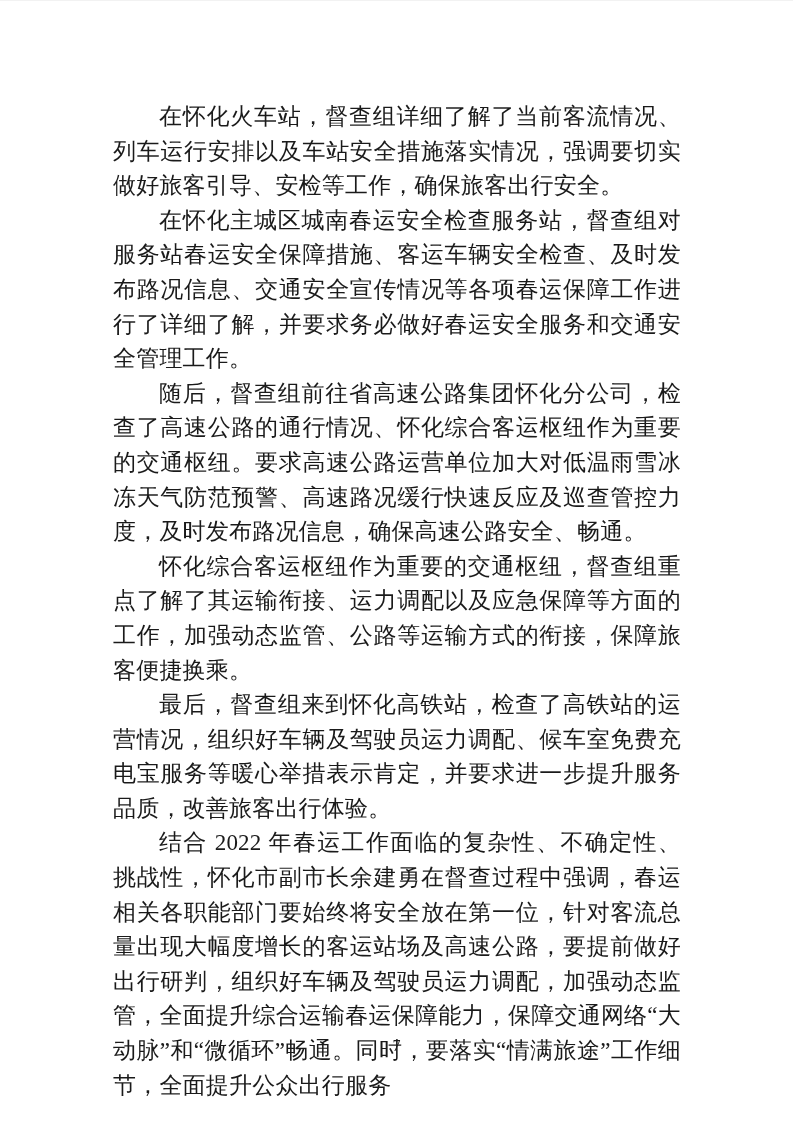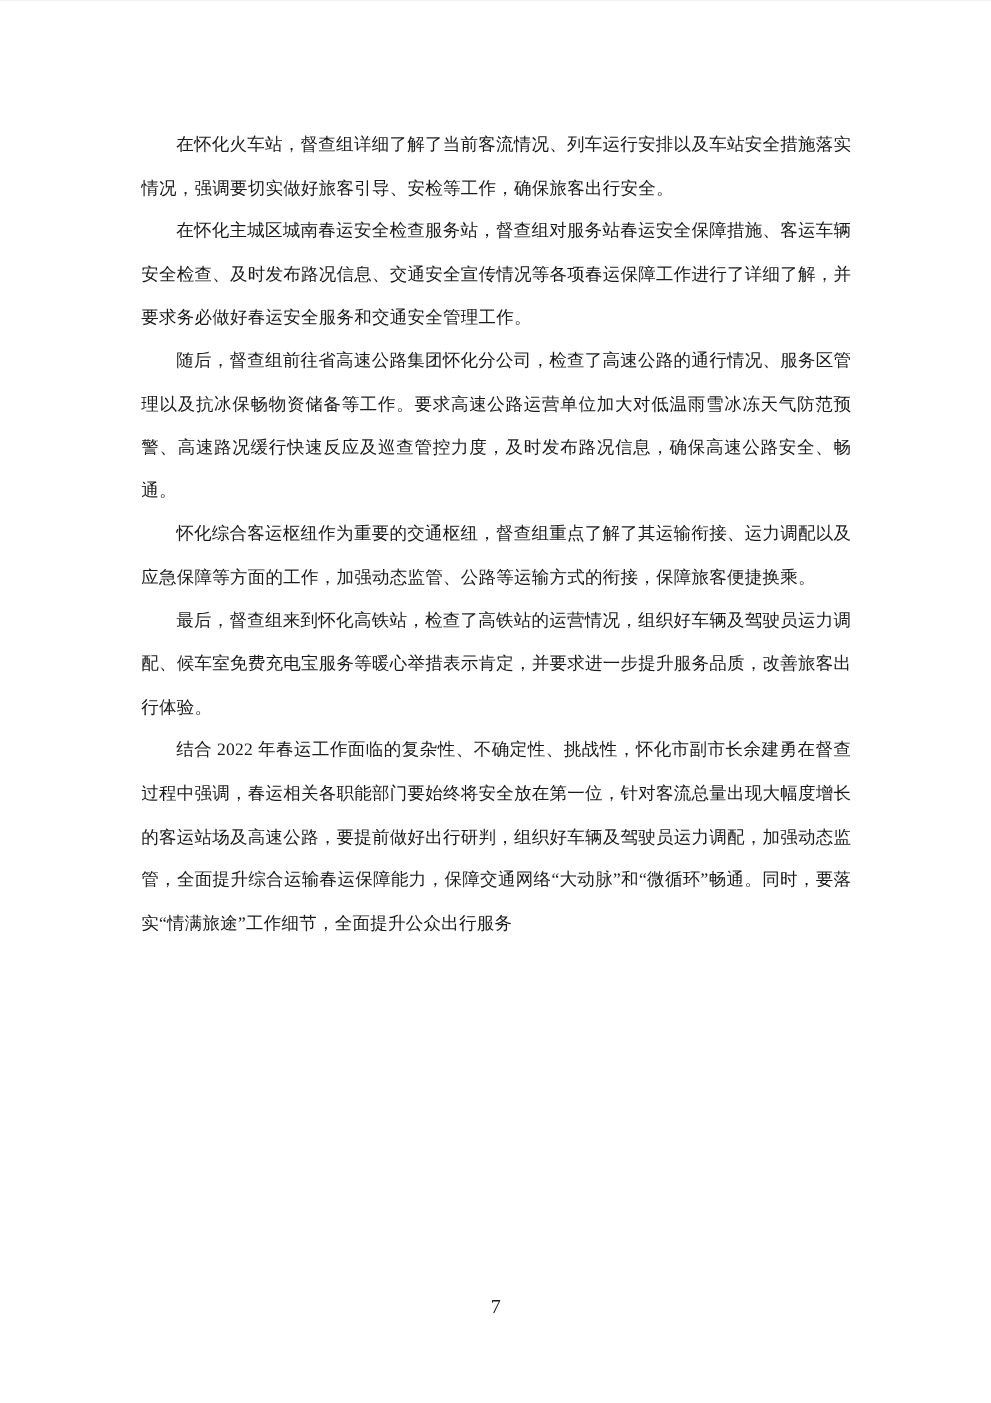--- a/index.html
+++ b/index.html
@@ -16,21 +16,21 @@
     font-family: "Liberation Serif", "DejaVu Serif", serif;
     color: #1a1a1a;
     border-top: 1px solid #f2f2f2;
     box-sizing: border-box;
   }
   .body-text {
     position: absolute;
     left: 113px;
     top: 99px;
     width: 568px;
-    font-size: 14px;
+    font-size: 23px;
     line-height: 34.6px;
     text-align: justify;
     letter-spacing: 0.2px;
   }
   .para {
     margin: 0;
     padding: 0;
     text-indent: 2em;
   }
   .footer {
@@ -46,21 +46,21 @@
     font-family: "Liberation Serif", "DejaVu Serif", serif;
   }
 </style>
 </head>
 <body>
 
 <div class="page">
   <main class="body-text">
     <p class="para">在怀化火车站，督查组详细了解了当前客流情况、列车运行安排以及车站安全措施落实情况，强调要切实做好旅客引导、安检等工作，确保旅客出行安全。</p>
     <p class="para">在怀化主城区城南春运安全检查服务站，督查组对服务站春运安全保障措施、客运车辆安全检查、及时发布路况信息、交通安全宣传情况等各项春运保障工作进行了详细了解，并要求务必做好春运安全服务和交通安全管理工作。</p>
-    <p class="para">随后，督查组前往省高速公路集团怀化分公司，检查了高速公路的通行情况、服务区管理以及抗冰保畅物资储备等工作。要求高速公路运营单位加大对低温雨雪冰冻天气防范预警、高速路况缓行快速反应及巡查管控力度，及时发布路况信息，确保高速公路安全、畅通。</p>
+    <p class="para">随后，督查组前往省高速公路集团怀化分公司，检查了高速公路的通行情况、怀化综合客运枢纽作为重要的交通枢纽。要求高速公路运营单位加大对低温雨雪冰冻天气防范预警、高速路况缓行快速反应及巡查管控力度，及时发布路况信息，确保高速公路安全、畅通。</p>
     <p class="para">怀化综合客运枢纽作为重要的交通枢纽，督查组重点了解了其运输衔接、运力调配以及应急保障等方面的工作，加强动态监管、公路等运输方式的衔接，保障旅客便捷换乘。</p>
     <p class="para">最后，督查组来到怀化高铁站，检查了高铁站的运营情况，组织好车辆及驾驶员运力调配、候车室免费充电宝服务等暖心举措表示肯定，并要求进一步提升服务品质，改善旅客出行体验。</p>
     <p class="para">结合 2022 年春运工作面临的复杂性、不确定性、挑战性，怀化市副市长余建勇在督查过程中强调，春运相关各职能部门要始终将安全放在第一位，针对客流总量出现大幅度增长的客运站场及高速公路，要提前做好出行研判，组织好车辆及驾驶员运力调配，加强动态监管，全面提升综合运输春运保障能力，保障交通网络“大动脉”和“微循环”畅通。同时，要落实“情满旅途”工作细节，全面提升公众出行服务</p>
   </main>
   <footer class="footer">
     <span class="page-num">7</span>
   </footer>
 </div>
 
 </body></html>

